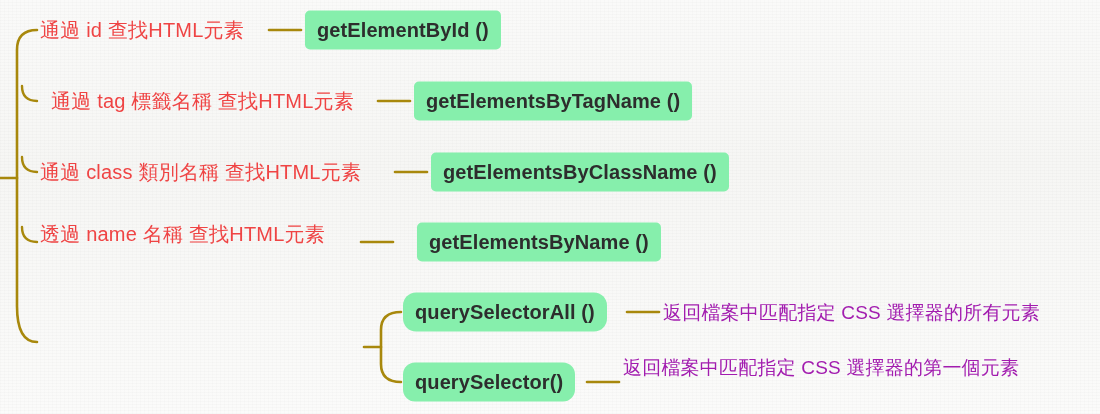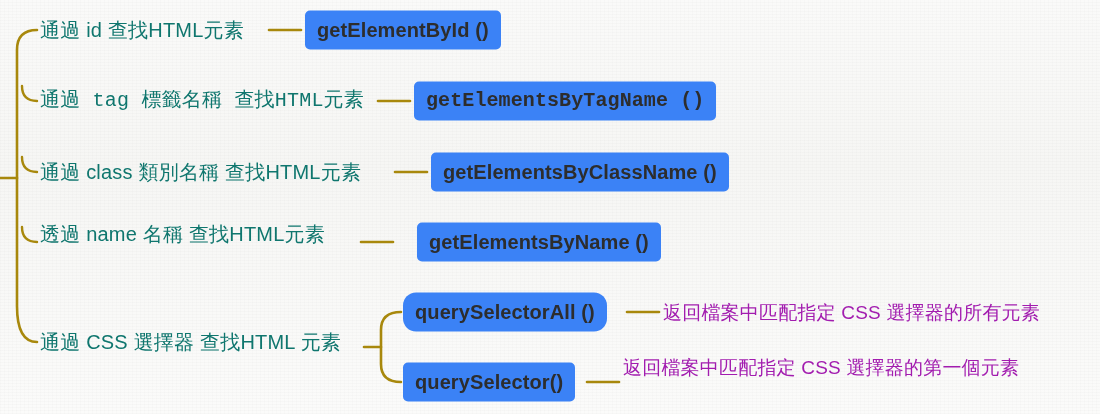--- a/index.html
+++ b/index.html
@@ -36,29 +36,29 @@
     width: 1100px;
     height: 414px;
     pointer-events: none;
   }
 
   .node-text {
     position: absolute;
     white-space: nowrap;
     font-size: 20px;
     line-height: 1;
-    color: #0f766e;
+    color: #ef4444;
     letter-spacing: 0.2px;
     transform: translateY(-50%);
   }
 
   .chip {
     position: absolute;
     white-space: nowrap;
-    background: #3b82f6;
+    background: #86efac;
     color: #2d2d2d;
     font-size: 20px;
     font-weight: bold;
     line-height: 1;
     padding: 9px 12px 10px 12px;
     border-radius: 5px;
     transform: translateY(-50%);
     letter-spacing: 0.1px;
   }
 
@@ -93,29 +93,28 @@
     <path d="M 361 242 L 393 242" fill="none" stroke="#a8880c" stroke-width="2.6" stroke-linecap="round"></path>
 
     <path d="M 364 347 L 381 347" fill="none" stroke="#a8880c" stroke-width="2.6" stroke-linecap="round"></path>
     <path d="M 401 312 Q 381 312 381 330 L 381 364 Q 381 382 401 382" fill="none" stroke="#a8880c" stroke-width="2.6" stroke-linecap="round"></path>
 
     <path d="M 627 312 L 659 312" fill="none" stroke="#a8880c" stroke-width="2.6" stroke-linecap="round"></path>
     <path d="M 587 382 L 619 382" fill="none" stroke="#a8880c" stroke-width="2.6" stroke-linecap="round"></path>
   </svg>
 
   <div class="node-text" style="left:40px; top:30px;">通過 id 查找HTML元素</div>
-  <div class="node-text" style="left:40px; top:101px;font-family:Liberation Mono, monospace;">通過 tag 標籤名稱 查找HTML元素</div>
+  <div class="node-text" style="left:51px; top:101px;">通過 tag 標籤名稱 查找HTML元素</div>
   <div class="node-text" style="left:40px; top:172px;text-align:center;">通過 class 類別名稱 查找HTML元素</div>
   <div class="node-text" style="left:40px; top:234px;">透過 name 名稱 查找HTML元素</div>
-  <div class="node-text" style="left:40px; top:342px;">通過 CSS 選擇器 查找HTML 元素</div>
 
   <div class="chip" style="left:305px; top:30px;">getElementById ()</div>
-  <div class="chip" style="left:414px; top:101px;font-family:Liberation Mono, monospace;">getElementsByTagName ()</div>
+  <div class="chip" style="left:414px; top:101px;">getElementsByTagName ()</div>
   <div class="chip" style="left:431px; top:172px;">getElementsByClassName ()</div>
   <div class="chip" style="left:417px; top:242px;">getElementsByName ()</div>
 
   <div class="chip" style="left:403px; top:312px;border-radius:13px;">querySelectorAll ()</div>
-  <div class="chip" style="left:403px; top:382px;">querySelector()</div>
+  <div class="chip" style="left:403px; top:382px;border-radius:12px;">querySelector()</div>
 
   <div class="desc" style="left:663px; top:312px;">返回檔案中匹配指定 CSS 選擇器的所有元素</div>
   <div class="desc" style="left:623px; top:367px;">返回檔案中匹配指定 CSS 選擇器的第一個元素</div>
 
 </div>
 
 </body></html>

